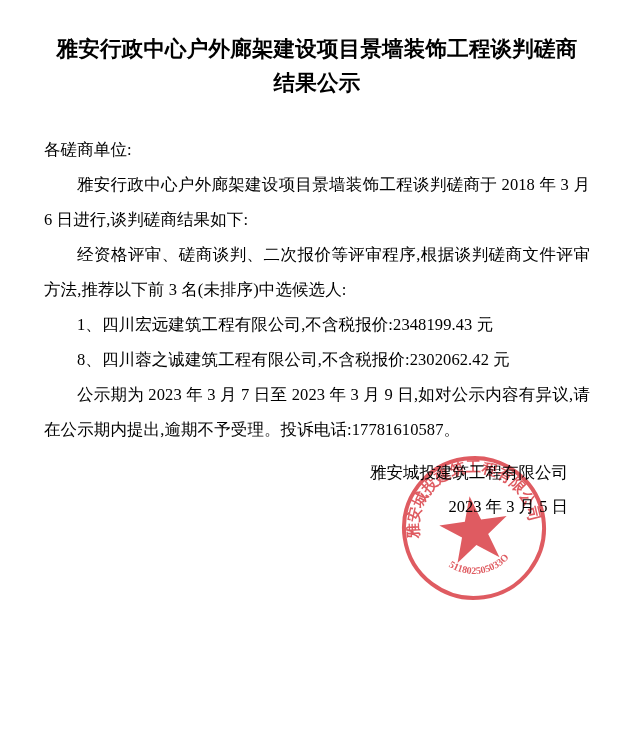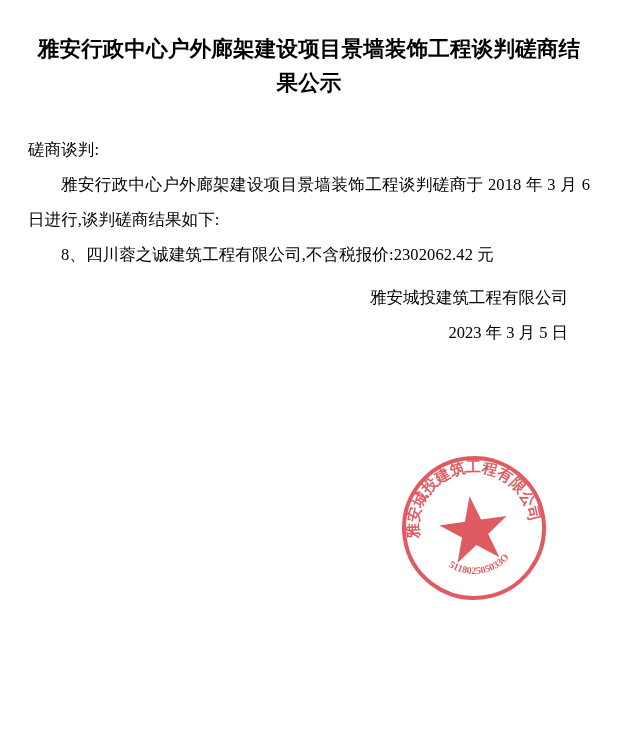--- a/index.html
+++ b/index.html
@@ -12,21 +12,21 @@
     background: #ffffff;
     font-family: "Liberation Serif", "DejaVu Serif", serif;
     color: #000000;
     overflow: hidden;
   }
   .page {
     position: relative;
     width: 634px;
     height: 744px;
     box-sizing: border-box;
-    padding: 26px 44px 0 28px;
+    padding: 26px 44px 0 44px;
   }
   .doc-title {
     font-family: "Liberation Serif", "DejaVu Serif", serif;
     font-size: 21.5px;
     font-weight: bold;
     line-height: 1.6;
     text-align: center;
     letter-spacing: 0.2px;
     margin: 0 8px 0 8px;
     padding-top: 6px;
@@ -77,23 +77,26 @@
   }
 </style>
 </head>
 <body>
 
 <div class="page">
 
   <h1 class="doc-title">雅安行政中心户外廊架建设项目景墙装饰工程谈判磋商结果公示</h1>
 
   <div class="body-block">
-    <p class="para no-indent">磋商谈判:</p>
+    <p class="para no-indent">各磋商单位:</p>
     <p class="para">雅安行政中心户外廊架建设项目景墙装饰工程谈判磋商于 2018 年 3 月 6 日进行,谈判磋商结果如下:</p>
+    <p class="para">经资格评审、磋商谈判、二次报价等评审程序,根据谈判磋商文件评审方法,推荐以下前 3 名(未排序)中选候选人:</p>
+    <p class="para">1、四川宏远建筑工程有限公司,不含税报价:2348199.43 元</p>
     <p class="para">8、四川蓉之诚建筑工程有限公司,不含税报价:2302062.42 元</p>
+    <p class="para">公示期为 2023 年 3 月 7 日至 2023 年 3 月 9 日,如对公示内容有异议,请在公示期内提出,逾期不予受理。投诉电话:17781610587。</p>
   </div>
 
   <div class="seal">
     <svg width="152" height="152" viewBox="0 0 152 152" aria-hidden="true">
       <defs>
         <path id="sealArc" d="M 20,76 A 56,56 0 1 1 132,76" fill="none"></path>
         <path id="sealArcBottom" d="M 30,76 A 46,46 0 0 0 122,76" fill="none"></path>
       </defs>
       <g transform="rotate(-8 76 76)" opacity="0.82">
         <circle cx="76" cy="76" r="70" fill="none" stroke="#d8383f" stroke-width="4"></circle>

